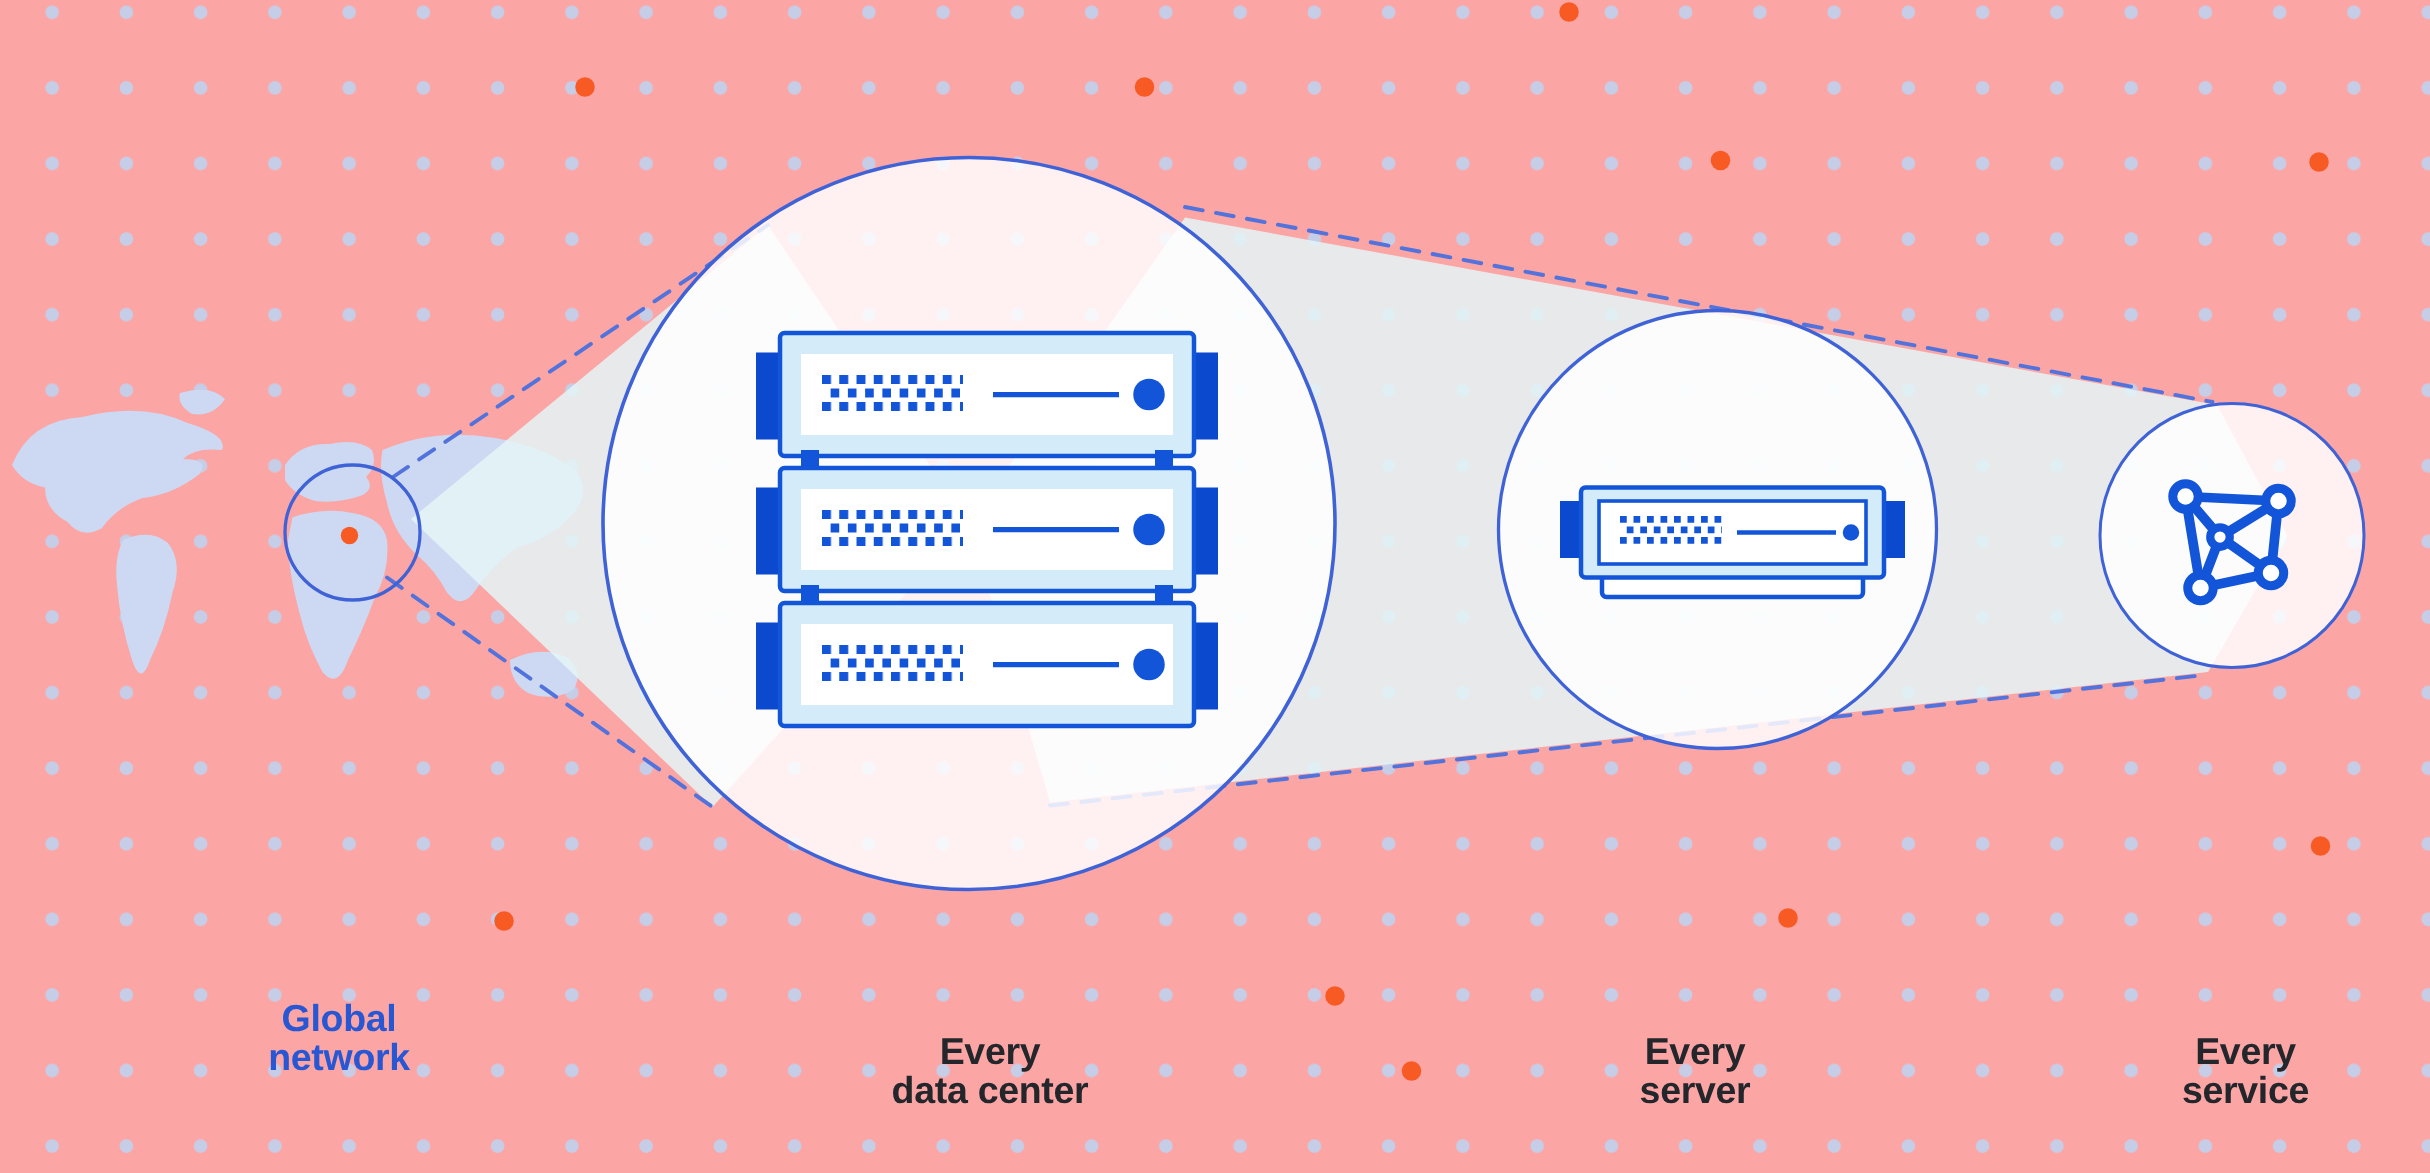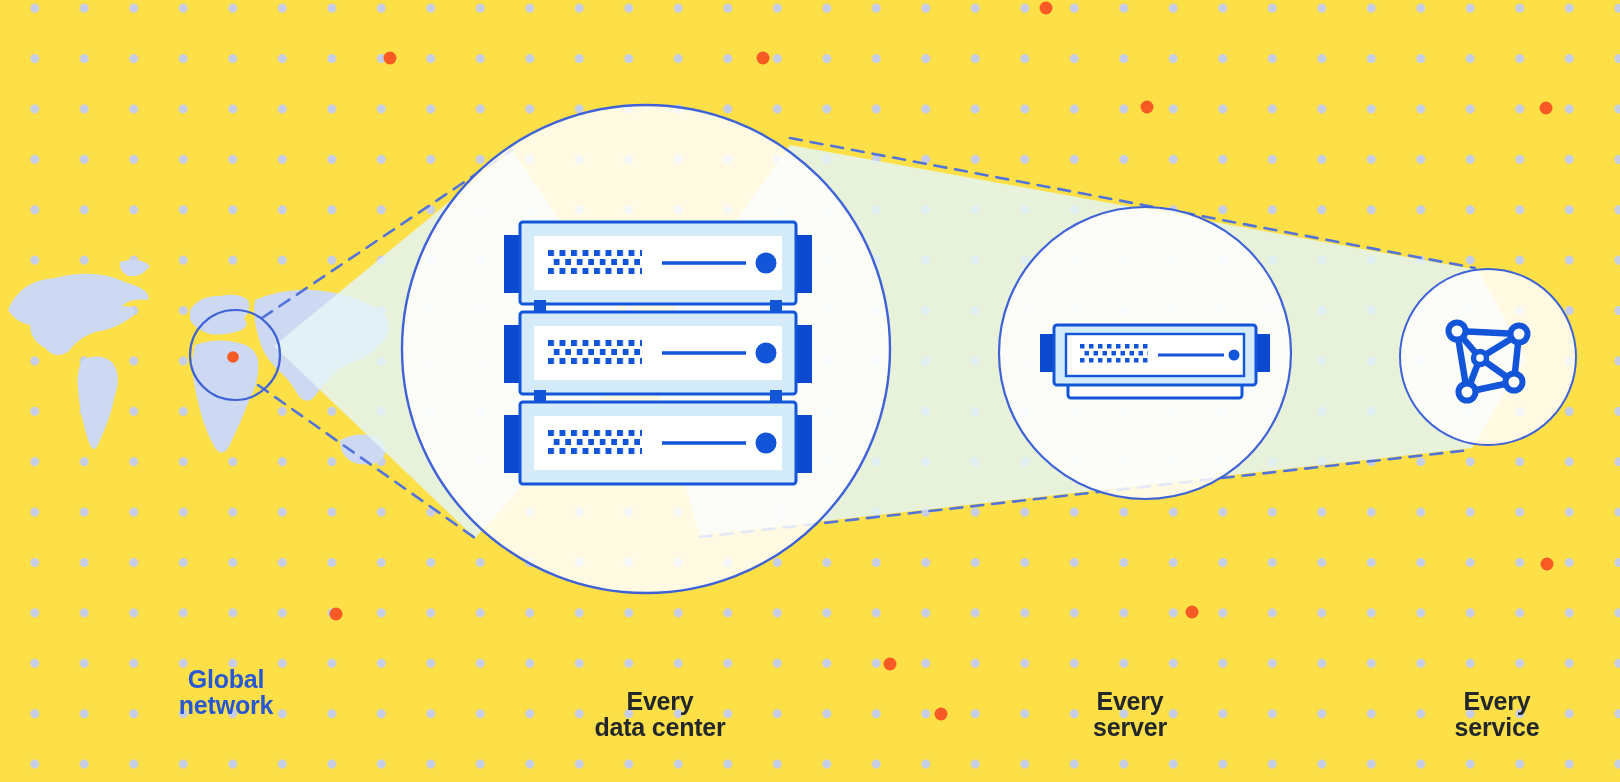--- a/index.html
+++ b/index.html
@@ -9,21 +9,21 @@
     --circle-stroke:#3f63d7;
     --dash:#5273dc;
     --teal:#e4f4f6;
     --dot:#c6cde7;
     --orange:#f85a24;
     --label-dark:#23262b;
     --label-blue:#2857d4;
   }
   html,body{margin:0;padding:0;background:#fff;}
   .canvas{
-    position:relative;width:1620px;height:782px;overflow:hidden;background:#fde047;
+    position:relative;width:1620px;height:782px;overflow:hidden;background:#fca5a5;
     font-family:"Liberation Sans","DejaVu Sans",sans-serif;
   }
   .dot-grid{
     position:absolute;inset:0;
     background-image:radial-gradient(circle,var(--dot) 4.2px,rgba(0,0,0,0) 4.8px);
     background-size:49.5px 50.4px;
     background-position:10px -17px;
   }
   .svg-layer{position:absolute;left:0;top:0;}
   .orange-dot{

